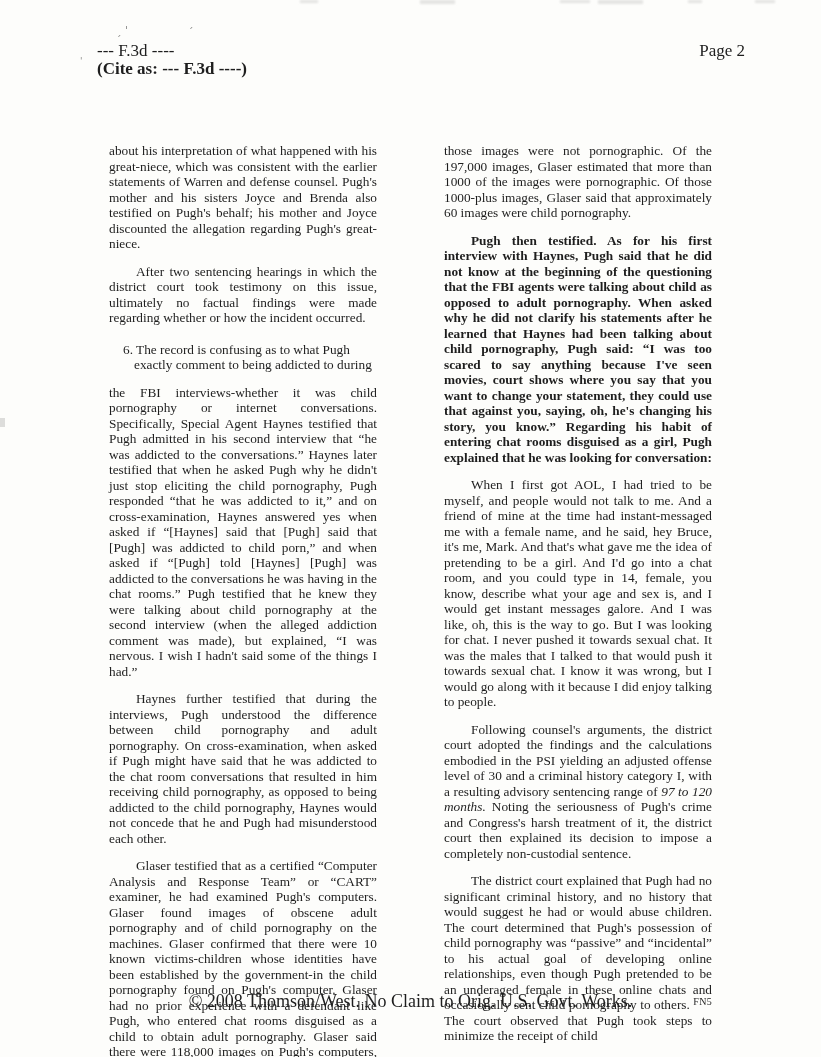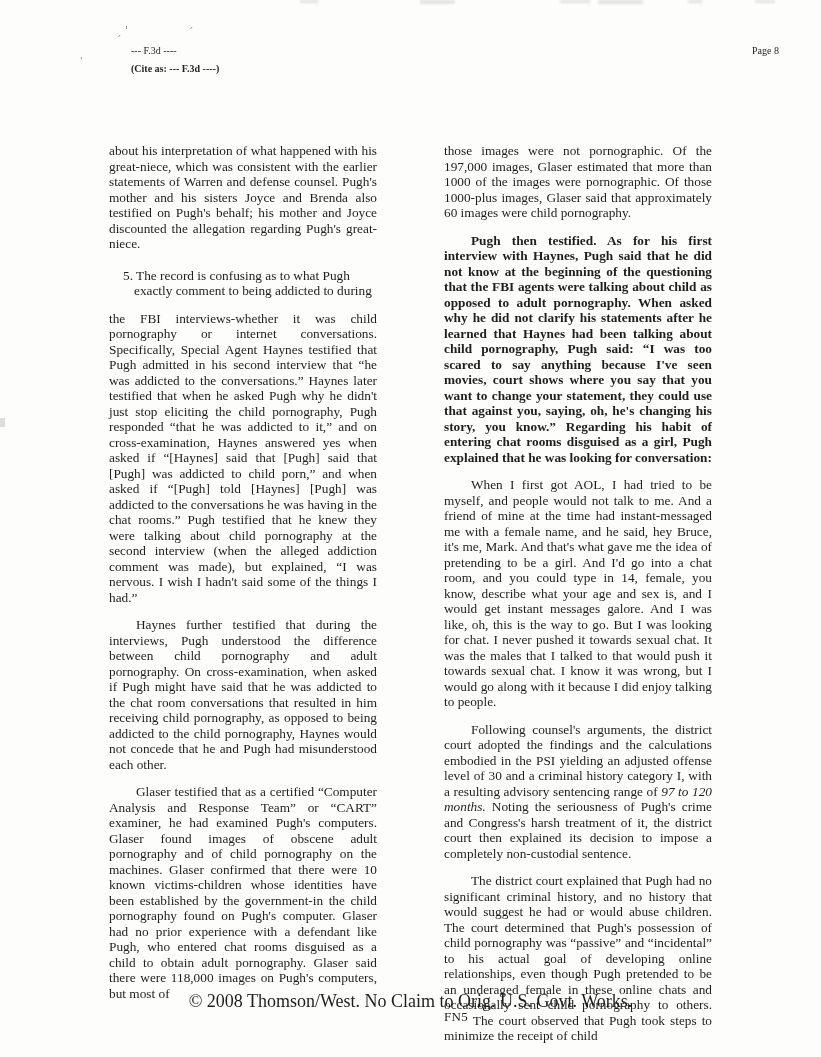--- a/index.html
+++ b/index.html
@@ -5,40 +5,40 @@
   html,body{margin:0;padding:0;background:#f4f4f2;}
   .page{
     position:relative;
     width:821px;height:1057px;
     background:#fdfdfb;
     font-family:"Liberation Serif","DejaVu Serif",serif;
     color:#1e1e1e;
     overflow:hidden;
   }
   
-  .hdr{position:absolute;left:97px;top:42px;width:648px;font-size:10px;line-height:17.5px;margin-left:34px;}
+  .hdr{position:absolute;left:97px;top:42px;width:648px;font-size:17px;line-height:17.5px;}
   .hdr-row1{display:flex;justify-content:space-between;}
   .cite-as{font-weight:bold;}
   
   .col{position:absolute;top:131px;width:292px;font-size:13.3px;line-height:15.5px;text-align:justify;}
   .col-left{left:97px;}
   .col-right{left:432px;}
   p.para{margin:12px;}
   p.indent{text-indent:27px;}
   .gap-sm{margin-top:3px;}
   .gap{margin-top:16px;font-weight:bold;}
   .gap-md{margin-top:13px;}
   .gap-lg{margin-top:17px;}
   .gap-xl{margin-top:22px;}
   .gap-xxl{margin-top:24px;}
   
   .footnote{margin-top:16px;}
   .fn-line1{padding-left:26px;text-align:left;}
   .fn-line2{padding-left:37px;text-align:left;}
-  sup.fnref{font-size:13px;line-height:0;vertical-align:4px;letter-spacing:.3px;}
+  sup.fnref{font-size:10px;line-height:0;vertical-align:4px;letter-spacing:.3px;}
   
   .ftr{position:absolute;left:0;top:991px;width:100%;text-align:center;font-size:18px;}
   
   .smudge{position:absolute;background:#cfcfcd;opacity:.55;filter:blur(1px);}
   .penmark{position:absolute;color:#8d8d8b;font-size:11px;font-family:"DejaVu Sans",sans-serif;}
   .edge-tick{position:absolute;left:0;top:418px;width:5px;height:9px;background:#c9c9c7;opacity:.6;filter:blur(.5px);}
 </style>
 </head>
 <body>
 
@@ -51,29 +51,30 @@
   <div class="smudge" style="left:688px;top:0;width:14px;height:3px;"></div>
   <div class="smudge" style="left:755px;top:0;width:20px;height:3px;"></div>
   <span class="penmark" style="left:116px;top:24px;">ˏ '</span>
   <span class="penmark" style="left:188px;top:26px;">ˊ</span>
   <span class="penmark" style="left:80px;top:56px;font-size:9px;">'</span>
   <div class="edge-tick"></div>
 
   <div class="hdr">
     <div class="hdr-row1">
       <span>--- F.3d ----</span>
-      <span>Page 8</span>
+      <span>Page 2</span>
     </div>
     <div class="cite-as">(Cite as: --- F.3d ----)</div>
   </div>
 
   <div class="col col-left">
     <p class="para">about his interpretation of what happened with his great-niece, which was consistent with the earlier statements of Warren and defense counsel. Pugh's mother and his sisters Joyce and Brenda also testified on Pugh's behalf; his mother and Joyce discounted the allegation regarding Pugh's great-niece.</p>
+    <p class="para indent">After two sentencing hearings in which the district court took testimony on this issue, ultimately no factual findings were made regarding whether or how the incident occurred.</p>
     <div class="footnote">
-      <div class="fn-line1">5. The record is confusing as to what Pugh</div>
+      <div class="fn-line1">6. The record is confusing as to what Pugh</div>
       <div class="fn-line2">exactly comment to being addicted to during</div>
       <p class="para">the FBI interviews-whether it was child pornography or internet conversations. Specifically, Special Agent Haynes testified that Pugh admitted in his second interview that “he was addicted to the conversations.” Haynes later testified that when he asked Pugh why he didn't just stop eliciting the child pornography, Pugh responded “that he was addicted to it,” and on cross-examination, Haynes answered yes when asked if “[Haynes] said that [Pugh] said that [Pugh] was addicted to child porn,” and when asked if “[Pugh] told [Haynes] [Pugh] was addicted to the conversations he was having in the chat rooms.” Pugh testified that he knew they were talking about child pornography at the second interview (when the alleged addiction comment was made), but explained, “I was nervous. I wish I hadn't said some of the things I had.”</p>
     </div>
     <p class="para indent gap-lg">Haynes further testified that during the interviews, Pugh understood the difference between child pornography and adult pornography. On cross-examination, when asked if Pugh might have said that he was addicted to the chat room conversations that resulted in him receiving child pornography, as opposed to being addicted to the child pornography, Haynes would not concede that he and Pugh had misunderstood each other.</p>
     <p class="para indent gap-xl">Glaser testified that as a certified “Computer Analysis and Response Team” or “CART” examiner, he had examined Pugh's computers. Glaser found images of obscene adult pornography and of child pornography on the machines. Glaser confirmed that there were 10 known victims-children whose identities have been established by the government-in the child pornography found on Pugh's computer. Glaser had no prior experience with a defendant like Pugh, who entered chat rooms disguised as a child to obtain adult pornography. Glaser said there were 118,000 images on Pugh's computers, but most of</p>
   </div>
 
   <div class="col col-right">
     <p class="para">those images were not pornographic. Of the 197,000 images, Glaser estimated that more than 1000 of the images were pornographic. Of those 1000-plus images, Glaser said that approximately 60 images were child pornography.</p>
     <p class="para indent gap">Pugh then testified. As for his first interview with Haynes, Pugh said that he did not know at the beginning of the questioning that the FBI agents were talking about child as opposed to adult pornography. When asked why he did not clarify his statements after he learned that Haynes had been talking about child pornography, Pugh said: “I was too scared to say anything because I've seen movies, court shows where you say that you want to change your statement, they could use that against you, saying, oh, he's changing his story, you know.” Regarding his habit of entering chat rooms disguised as a girl, Pugh explained that he was looking for conversation:</p>

